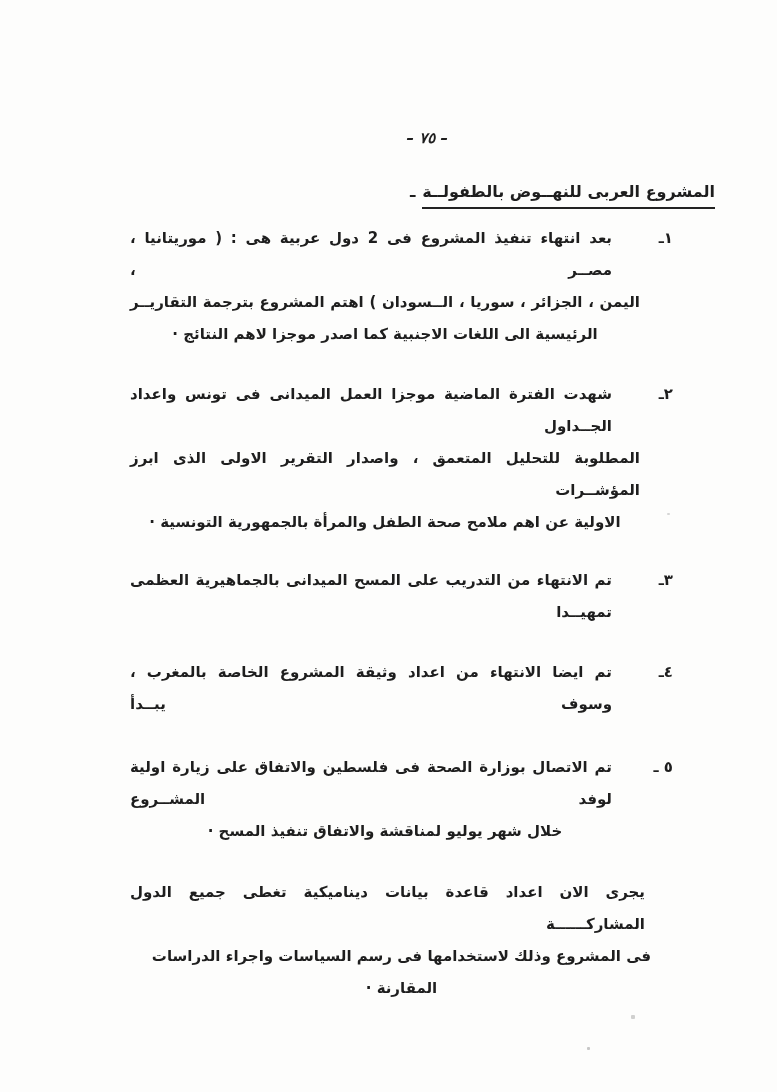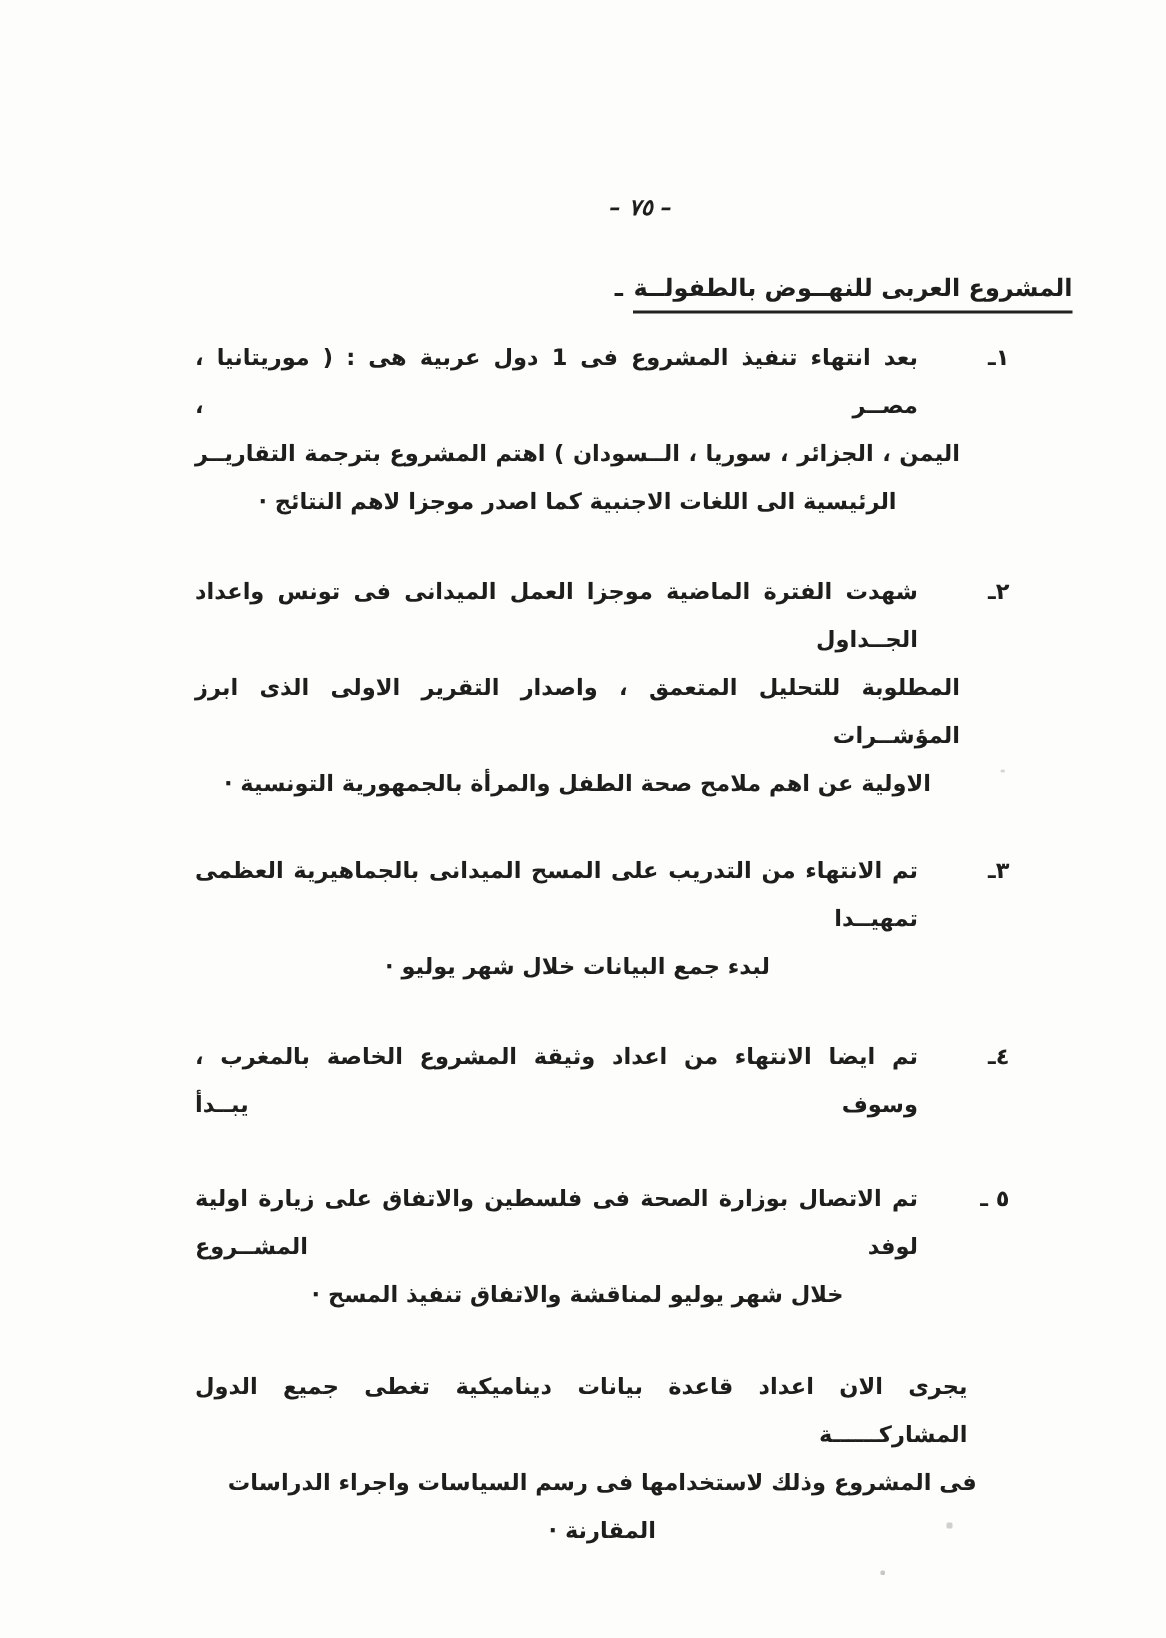--- a/index.html
+++ b/index.html
@@ -104,40 +104,39 @@
 
   <div class="heading">
     <span class="heading-text">المشروع العربى للنهــوض بالطفولــة</span><span class="heading-dash">ـ</span>
   </div>
 
   <div class="items">
 
     <div class="item item-1">
       <div class="num">١ـ</div>
       <div class="text">
-        <div class="line just first">بعد انتهاء تنفيذ المشروع فى 1 دول عربية هى : ( موريتانيا ، مصــر ،</div>
+        <div class="line just first">بعد انتهاء تنفيذ المشروع فى 2 دول عربية هى : ( موريتانيا ، مصــر ،</div>
         <div class="line just">اليمن ، الجزائر ، سوريا ، الــسودان ) اهتم المشروع بترجمة التقاريــر</div>
         <div class="line">الرئيسية الى اللغات الاجنبية كما اصدر موجزا لاهم النتائج ·</div>
       </div>
     </div>
 
     <div class="item item-2">
       <div class="num">٢ـ</div>
       <div class="text">
         <div class="line just first">شهدت الفترة الماضية موجزا العمل الميدانى فى تونس واعداد الجــداول</div>
         <div class="line just">المطلوبة للتحليل المتعمق ، واصدار التقرير الاولى الذى ابرز المؤشــرات</div>
         <div class="line">الاولية عن اهم ملامح صحة الطفل والمرأة بالجمهورية التونسية ·</div>
       </div>
     </div>
 
     <div class="item item-3">
       <div class="num">٣ـ</div>
       <div class="text">
         <div class="line just first">تم الانتهاء من التدريب على المسح الميدانى بالجماهيرية العظمى تمهيــدا</div>
-        <div class="line">لبدء جمع البيانات خلال شهر يوليو ·</div>
       </div>
     </div>
 
     <div class="item item-4">
       <div class="num">٤ـ</div>
       <div class="text">
         <div class="line just first">تم ايضا الانتهاء من اعداد وثيقة المشروع الخاصة بالمغرب ، وسوف يبــدأ</div>
       </div>
     </div>
 

